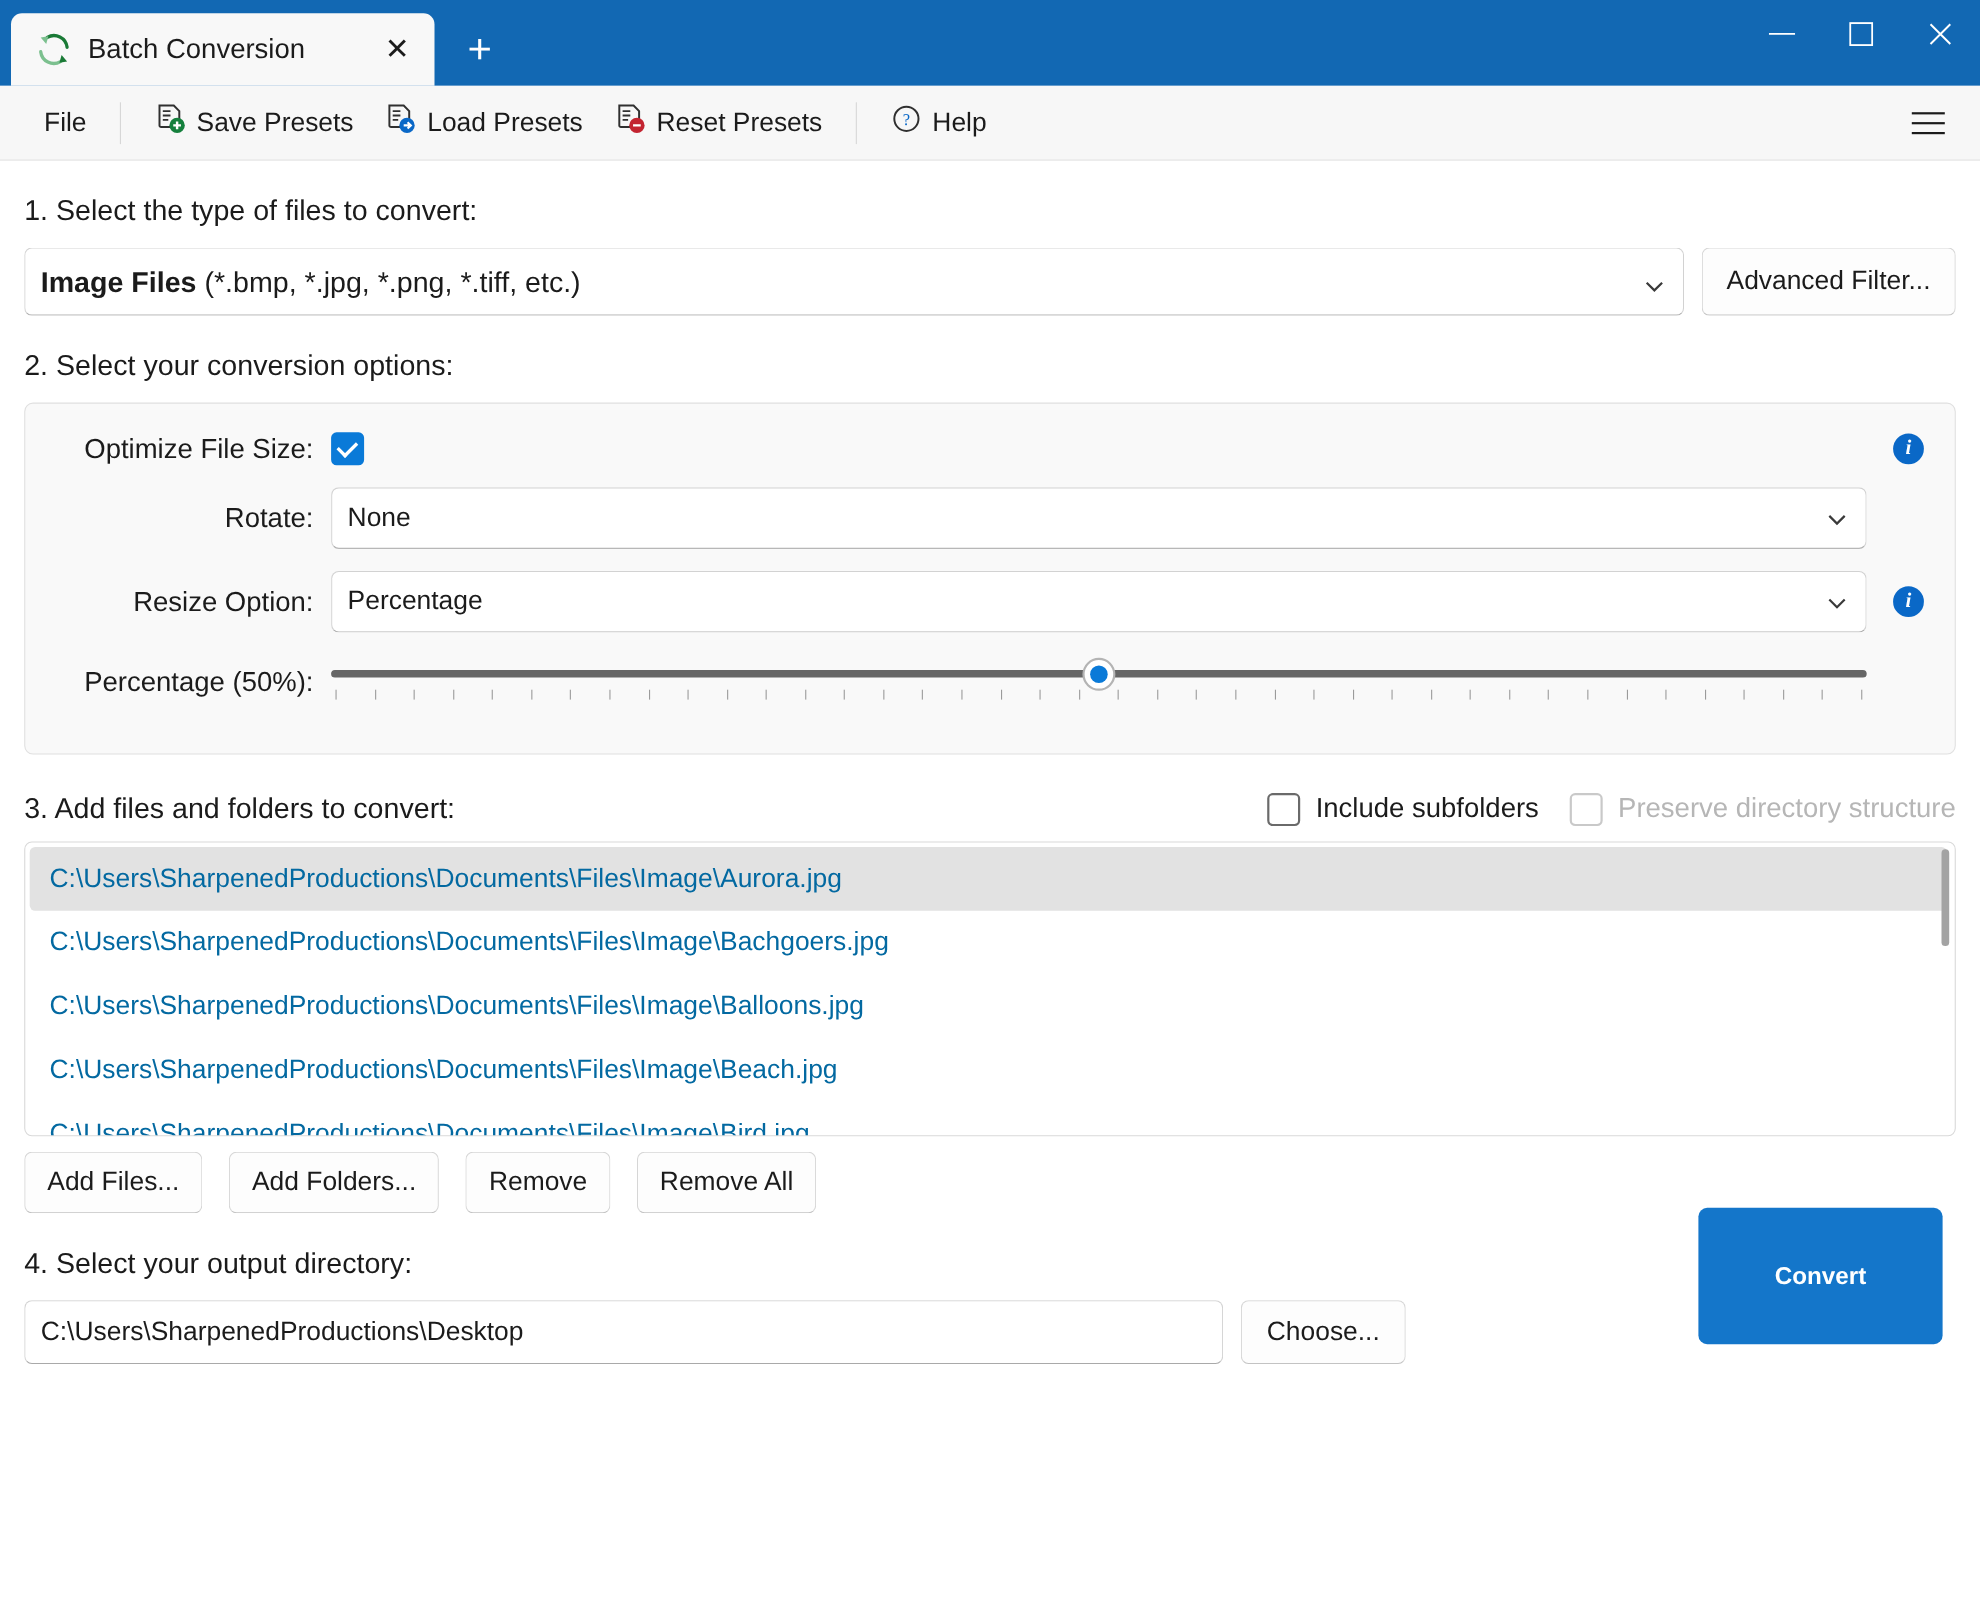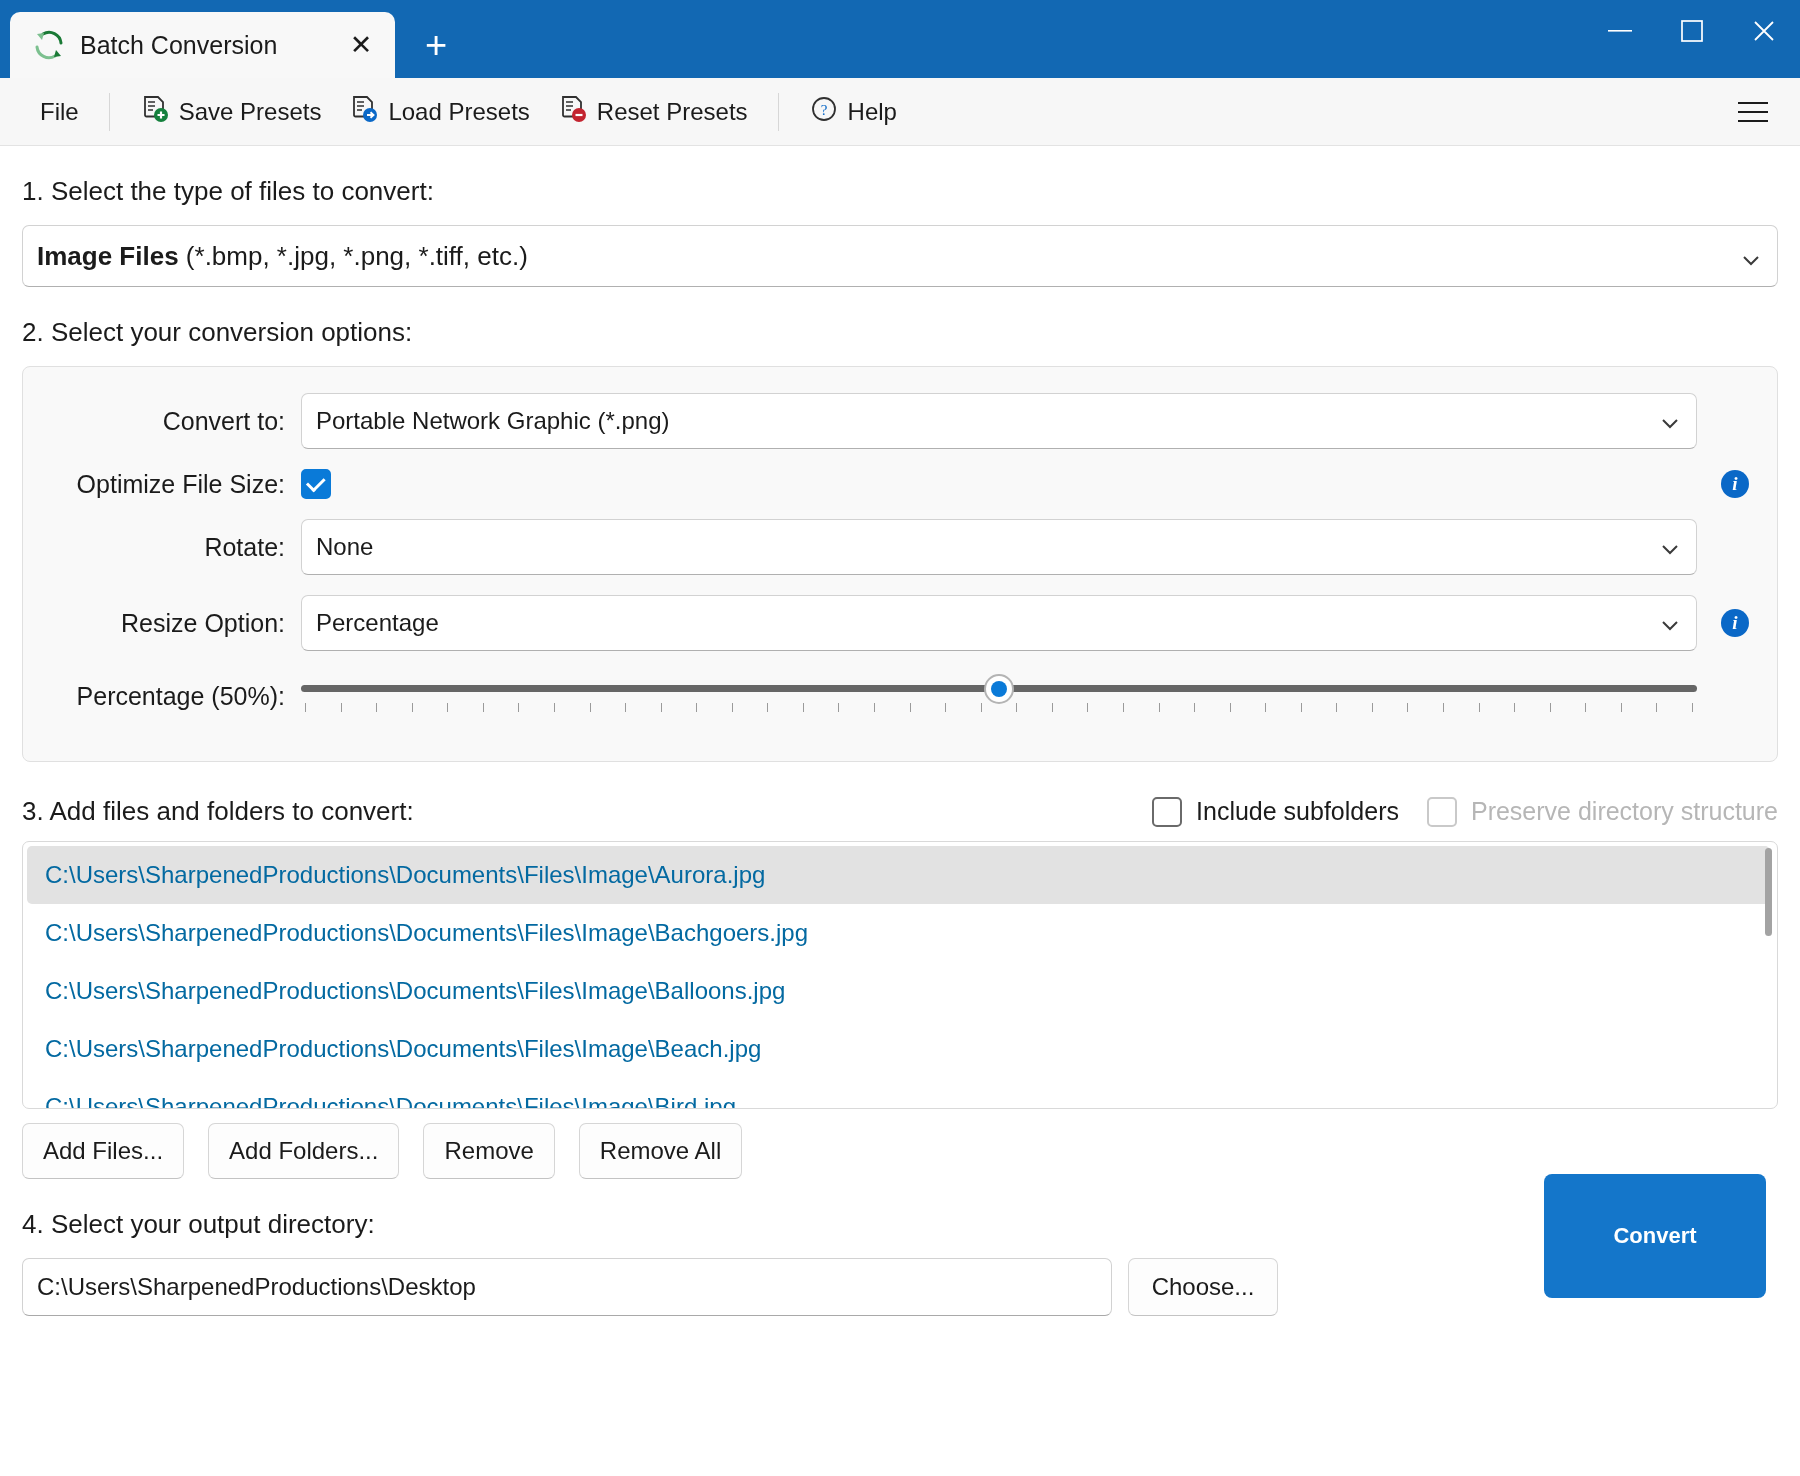--- a/index.html
+++ b/index.html
@@ -491,39 +491,26 @@
   <div class="section-label">1. Select the type of files to convert:</div>
   <div class="row" style="gap:16px;">
     <div class="combo filetype-combo">
       <span><b>Image Files</b><span> (*.bmp, *.jpg, *.png, *.tiff, etc.)</span></span>
       <span class="chev">
         <svg viewBox="0 0 20 20" width="20" height="20">
             <path d="M3 7l7 7 7-7" fill="none" stroke="#3a3a3a" stroke-width="2"></path>
           </svg>
       </span>
     </div>
+    <div class="btn">Advanced Filter...</div>
   </div>
 
   <div class="section-label">2. Select your conversion options:</div>
   <div class="options-panel">
 
-    <div class="opt-row">
-      <div class="opt-label">Convert to:</div>
-      <div class="opt-field">
-        <div class="combo">
-          <span>Portable Network Graphic (*.png)</span>
-          <span class="chev">
-            <svg viewBox="0 0 20 20" width="20" height="20">
-                <path d="M3 7l7 7 7-7" fill="none" stroke="#3a3a3a" stroke-width="2"></path>
-              </svg>
-          </span>
-        </div>
-      </div>
-      <div class="info-spacer"></div>
-    </div>
 
     <div class="opt-row">
       <div class="opt-label">Optimize File Size:</div>
       <div class="opt-field">
         <span class="checkbox checked"></span>
       </div>
       <div class="info-icon">i</div>
     </div>
 
     <div class="opt-row">

